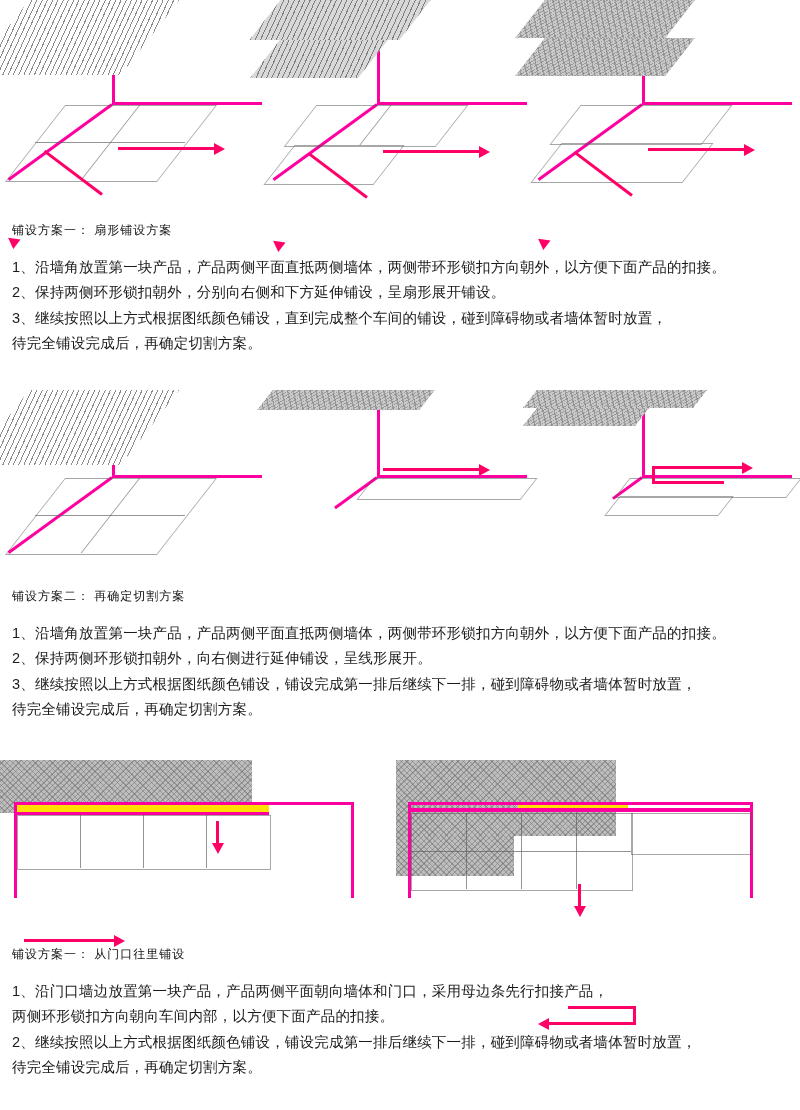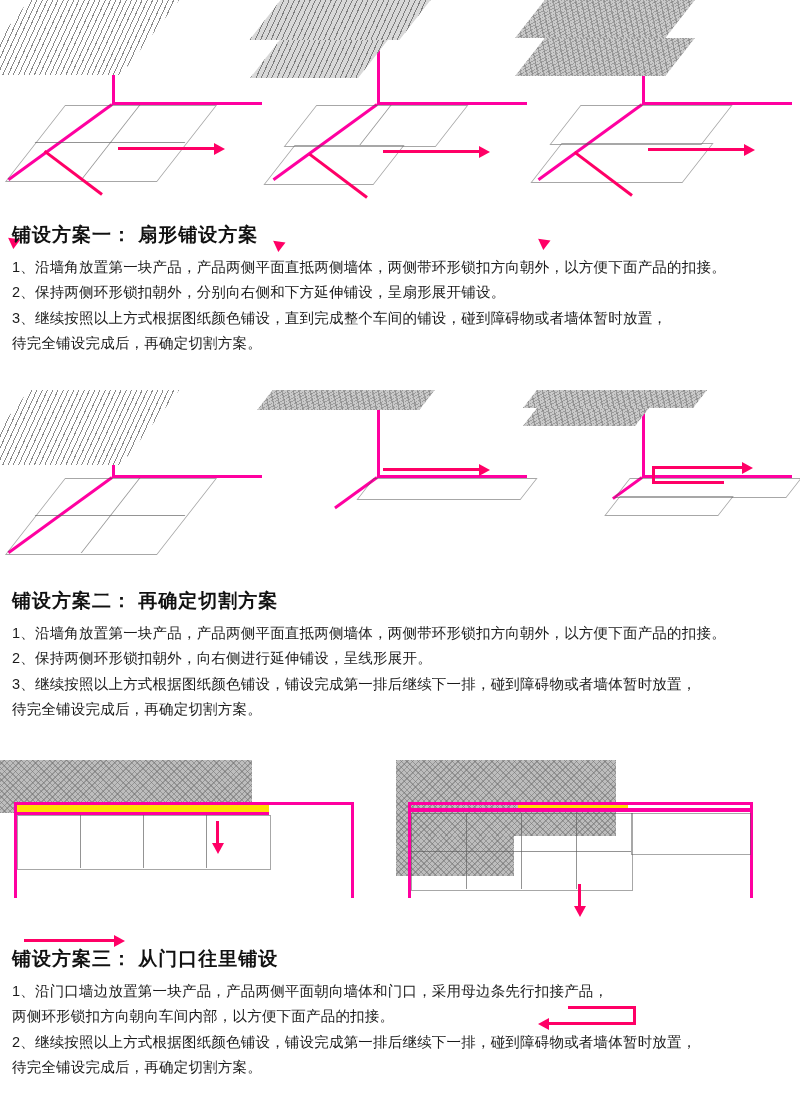--- a/index.html
+++ b/index.html
@@ -12,22 +12,22 @@
     position:relative;
     overflow:hidden;
   }
   .page{position:relative;width:800px;height:1110px;}
 
   .section{position:relative;}
 
   .fig-row{position:relative;}
 
   .section-title{
-    font-size:19px;
-    font-weight:bold;
+    font-size:12px;
+    font-weight:normal;
     letter-spacing:1px;
     margin:0 0 10px 0;
     padding:0 12px;
     color:#111;
     text-align:center;
   }
   .step-list{
     margin:0;
     padding:0 12px;
     list-style:none;
@@ -279,21 +279,21 @@
         </div>
         <div class="arrow">
           <div class="arrow-line" style="left:152px;top:146px;width:88px;height:3px;"></div>
           <div class="arrow-line" style="left:237px;top:130px;width:3px;height:19px;"></div>
           <div class="arrow-line" style="left:172px;top:130px;width:68px;height:3px;"></div>
           <div class="arrow-head ah-left" style="left:142px;top:142px;"></div>
         </div>
       </div>
     </div>
 
-    <h2 class="section-title" style="position:absolute;left:0;top:946px;">铺设方案三： 从门口往里铺设</h2>
+    <h2 class="section-title" style="position:absolute;left:0;top:946px;">铺设方案一： 从门口往里铺设</h2>
 
     <ul class="step-list" style="position:absolute;left:0;top:980px;width:790px;">
       <li>1、沿门口墙边放置第一块产品，产品两侧平面朝向墙体和门口，采用母边条先行扣接产品，</li>
       <li>两侧环形锁扣方向朝向车间内部，以方便下面产品的扣接。</li>
       <li>2、继续按照以上方式根据图纸颜色铺设，铺设完成第一排后继续下一排，碰到障碍物或者墙体暂时放置，</li>
       <li>待完全铺设完成后，再确定切割方案。</li>
     </ul>
   </div>
 
 </div>

